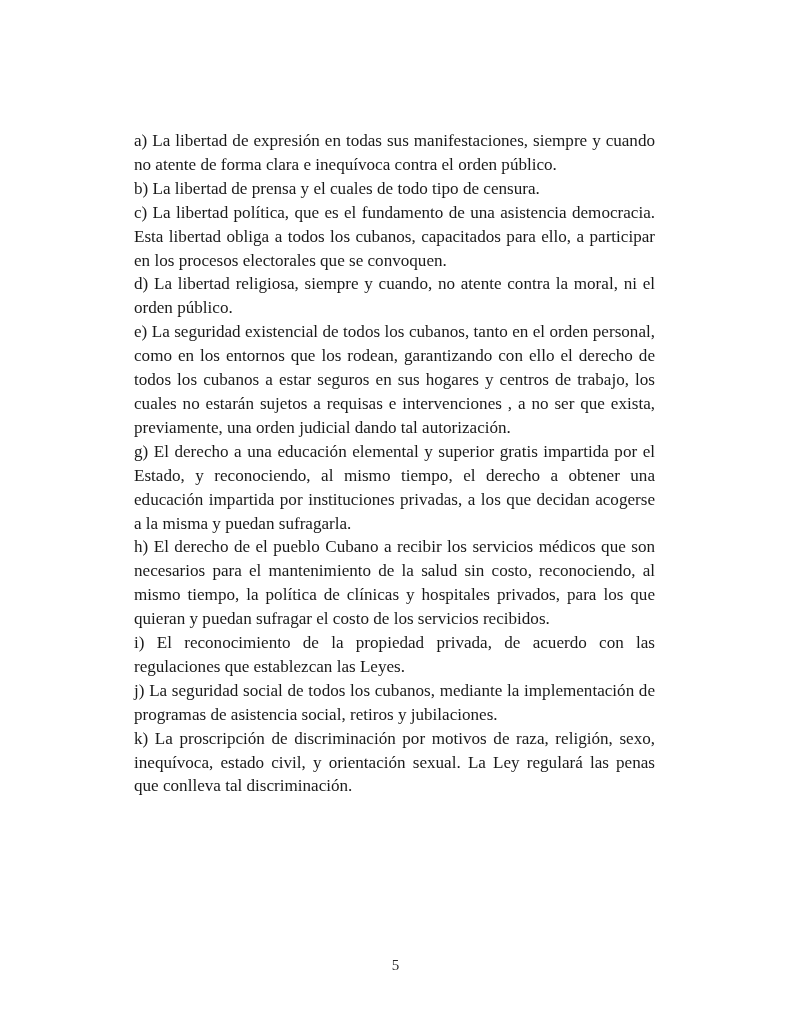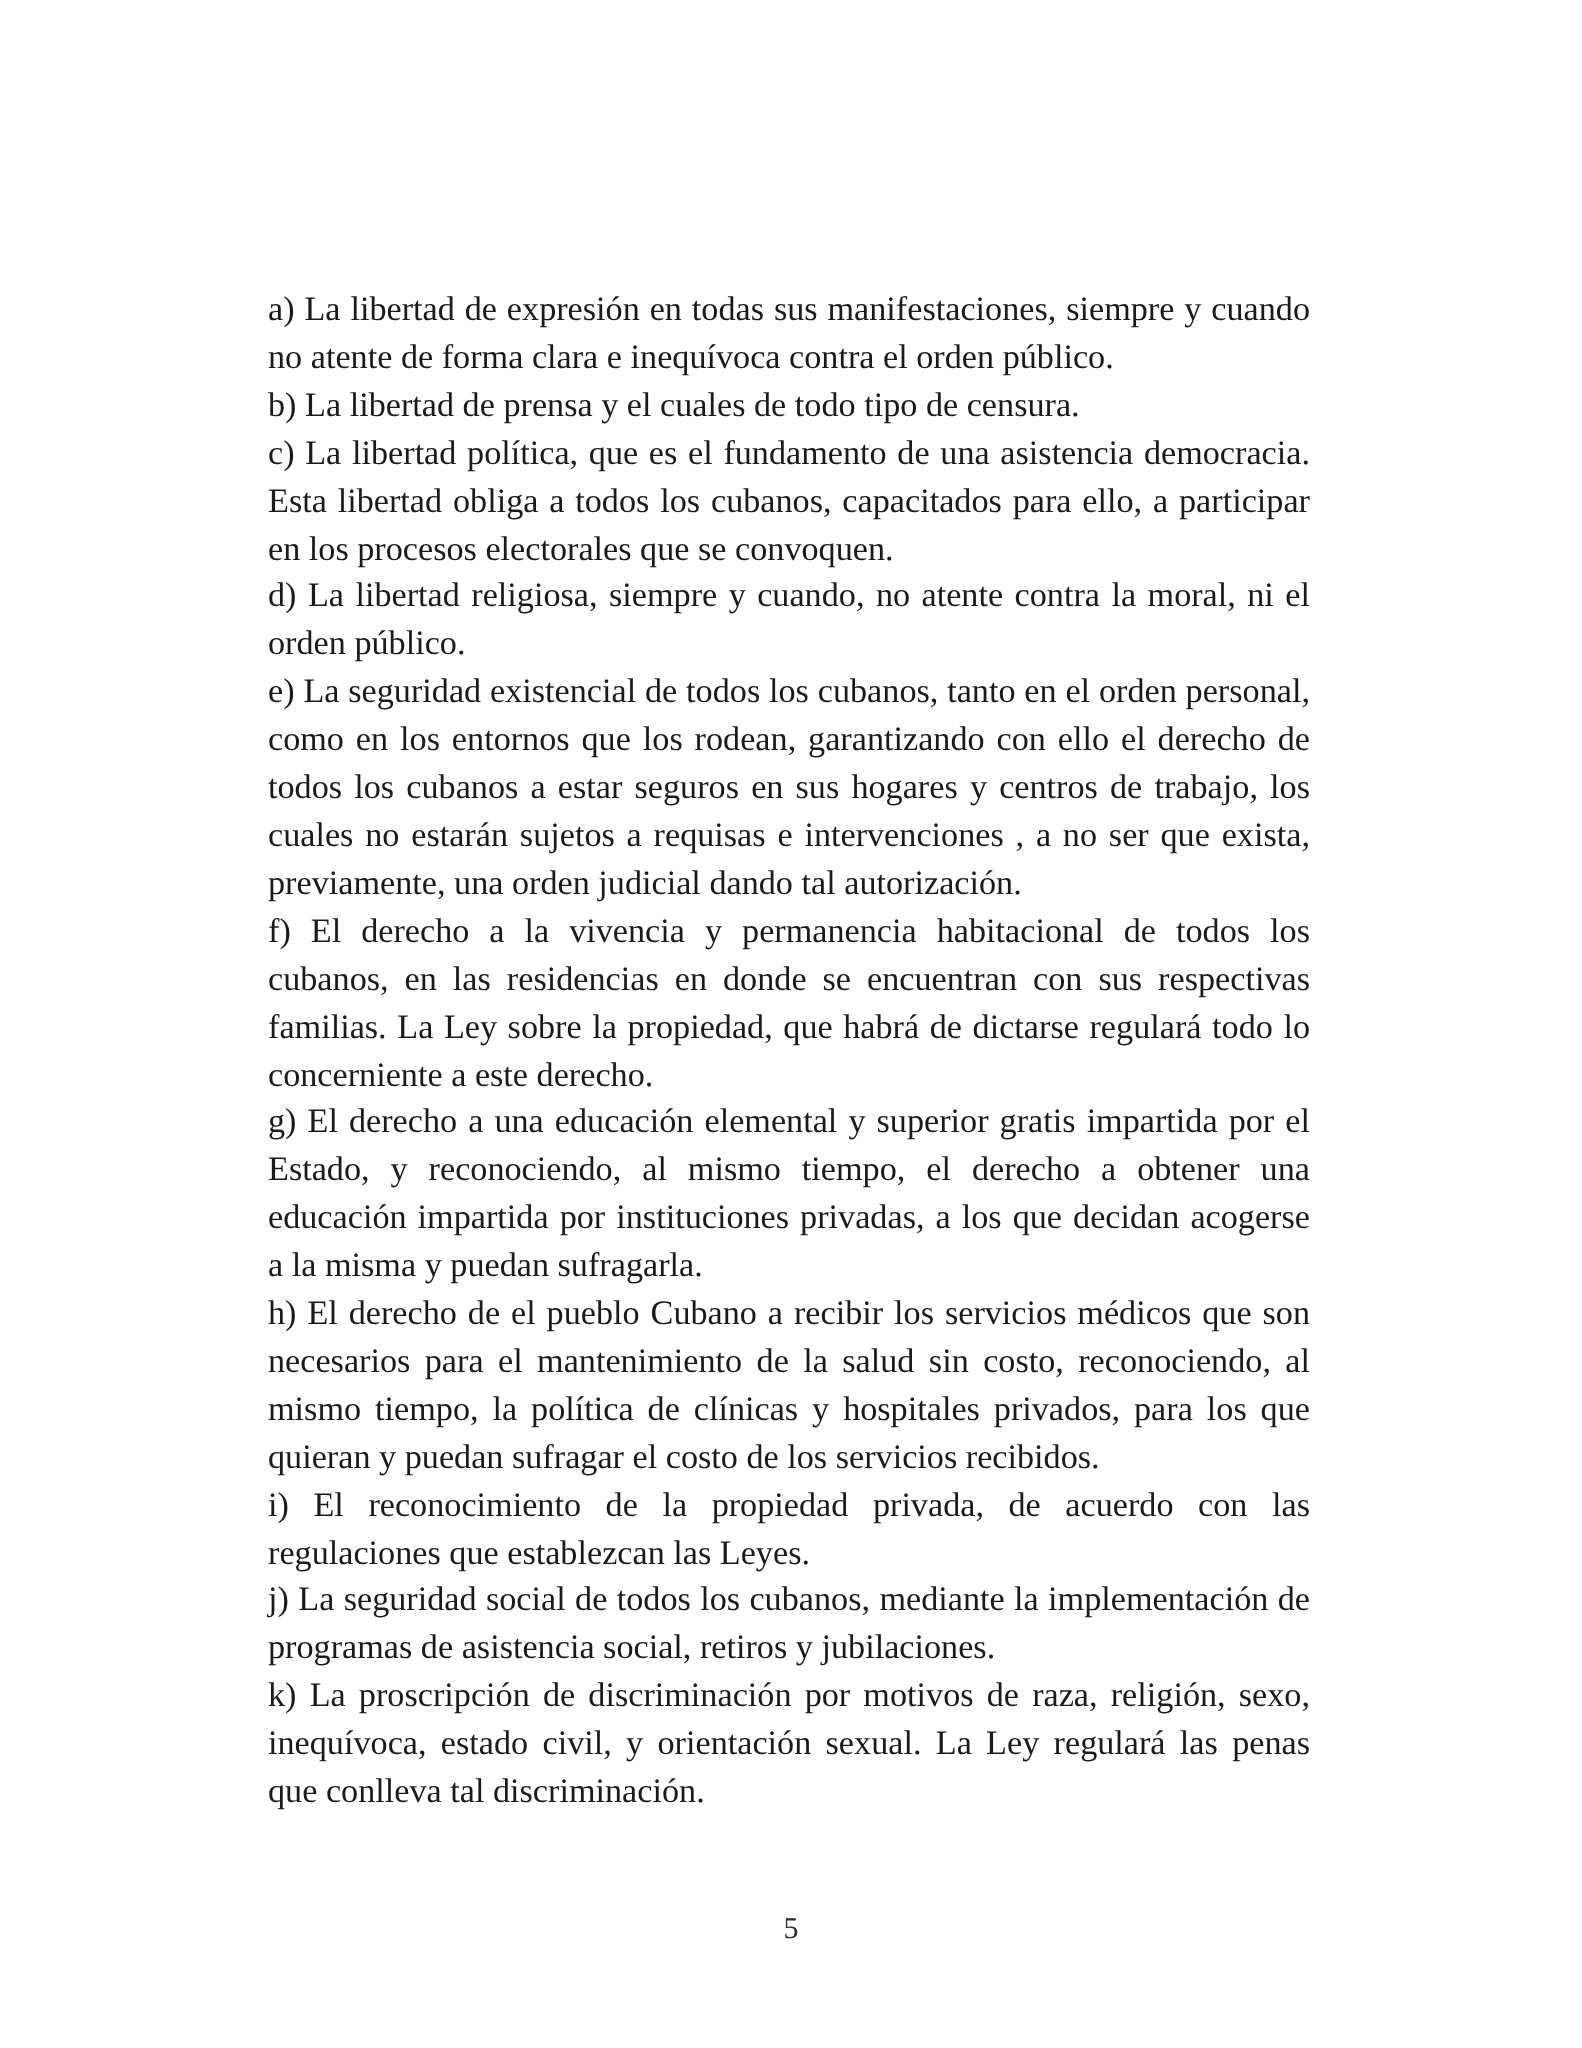--- a/index.html
+++ b/index.html
@@ -16,21 +16,21 @@
     margin: 0 auto;
     background: #ffffff;
     overflow: hidden;
     font-family: "Liberation Serif", "DejaVu Serif", serif;
     color: #1a1a1a;
   }
 
   .text-column {
     position: absolute;
     left: 134px;
-    top: 143px;
+    top: 129px;
     width: 521px;
   }
 
   .clause {
     margin: 0;
     padding: 0;
     font-size: 17.1px;
     line-height: 23.9px;
     text-align: justify;
     text-justify: inter-word;
@@ -57,21 +57,20 @@
 <body>
 
 <div class="page">
 
   <div class="text-column">
     <p class="clause">a) La libertad de expresión en todas sus manifestaciones, siempre y cuando  no atente de forma clara  e inequívoca contra el orden público.</p>
     <p class="clause">b) La libertad de prensa y el cuales de todo tipo de censura.</p>
     <p class="clause">c) La libertad política, que es el fundamento de una  asistencia democracia. Esta libertad obliga a todos los cubanos, capacitados para ello,  a participar en los procesos electorales  que se convoquen.</p>
     <p class="clause">d) La libertad religiosa, siempre y cuando, no atente contra la moral, ni el orden público.</p>
     <p class="clause">e) La seguridad existencial de todos los cubanos, tanto en el orden personal, como en los entornos que los rodean, garantizando con ello el derecho  de todos los cubanos a estar seguros en sus hogares y centros de trabajo, los cuales no estarán sujetos  a requisas e intervenciones , a no ser que  exista, previamente,  una orden judicial dando tal autorización.</p>
-    <p class="clause">f) El derecho a la vivencia y permanencia habitacional de todos los cubanos, en las residencias en donde se encuentran con sus respectivas familias. La Ley sobre la propiedad, que habrá de dictarse regulará todo lo concerniente a este derecho.</p>
     <p class="clause">g) El derecho a una educación elemental y superior gratis impartida por el Estado, y reconociendo, al mismo tiempo, el derecho a obtener una educación impartida por instituciones privadas, a los que decidan acogerse a la misma y puedan sufragarla.</p>
     <p class="clause">h) El derecho de el pueblo Cubano a recibir los servicios médicos que son necesarios para el mantenimiento de la salud sin costo, reconociendo, al mismo tiempo, la política de clínicas y hospitales privados, para los que quieran y puedan sufragar el costo de los servicios recibidos.</p>
     <p class="clause">i) El reconocimiento de la propiedad privada, de acuerdo con las regulaciones que establezcan las Leyes.</p>
     <p class="clause">j) La seguridad social de todos los cubanos, mediante la implementación de programas de asistencia social, retiros y jubilaciones.</p>
     <p class="clause">k) La proscripción de discriminación por motivos de raza, religión, sexo, inequívoca, estado civil, y orientación sexual.  La Ley regulará las penas que conlleva tal discriminación.</p>
   </div>
 
   <div class="page-number">5</div>
 
 </div>

